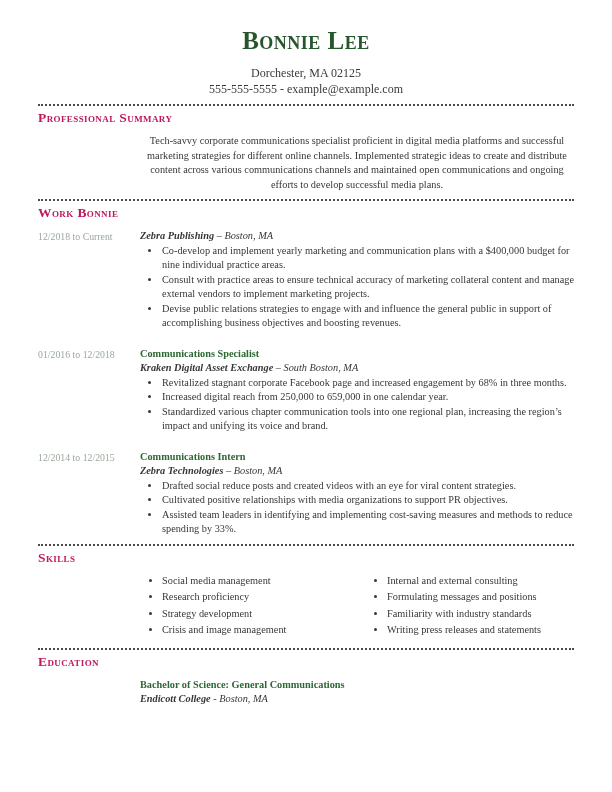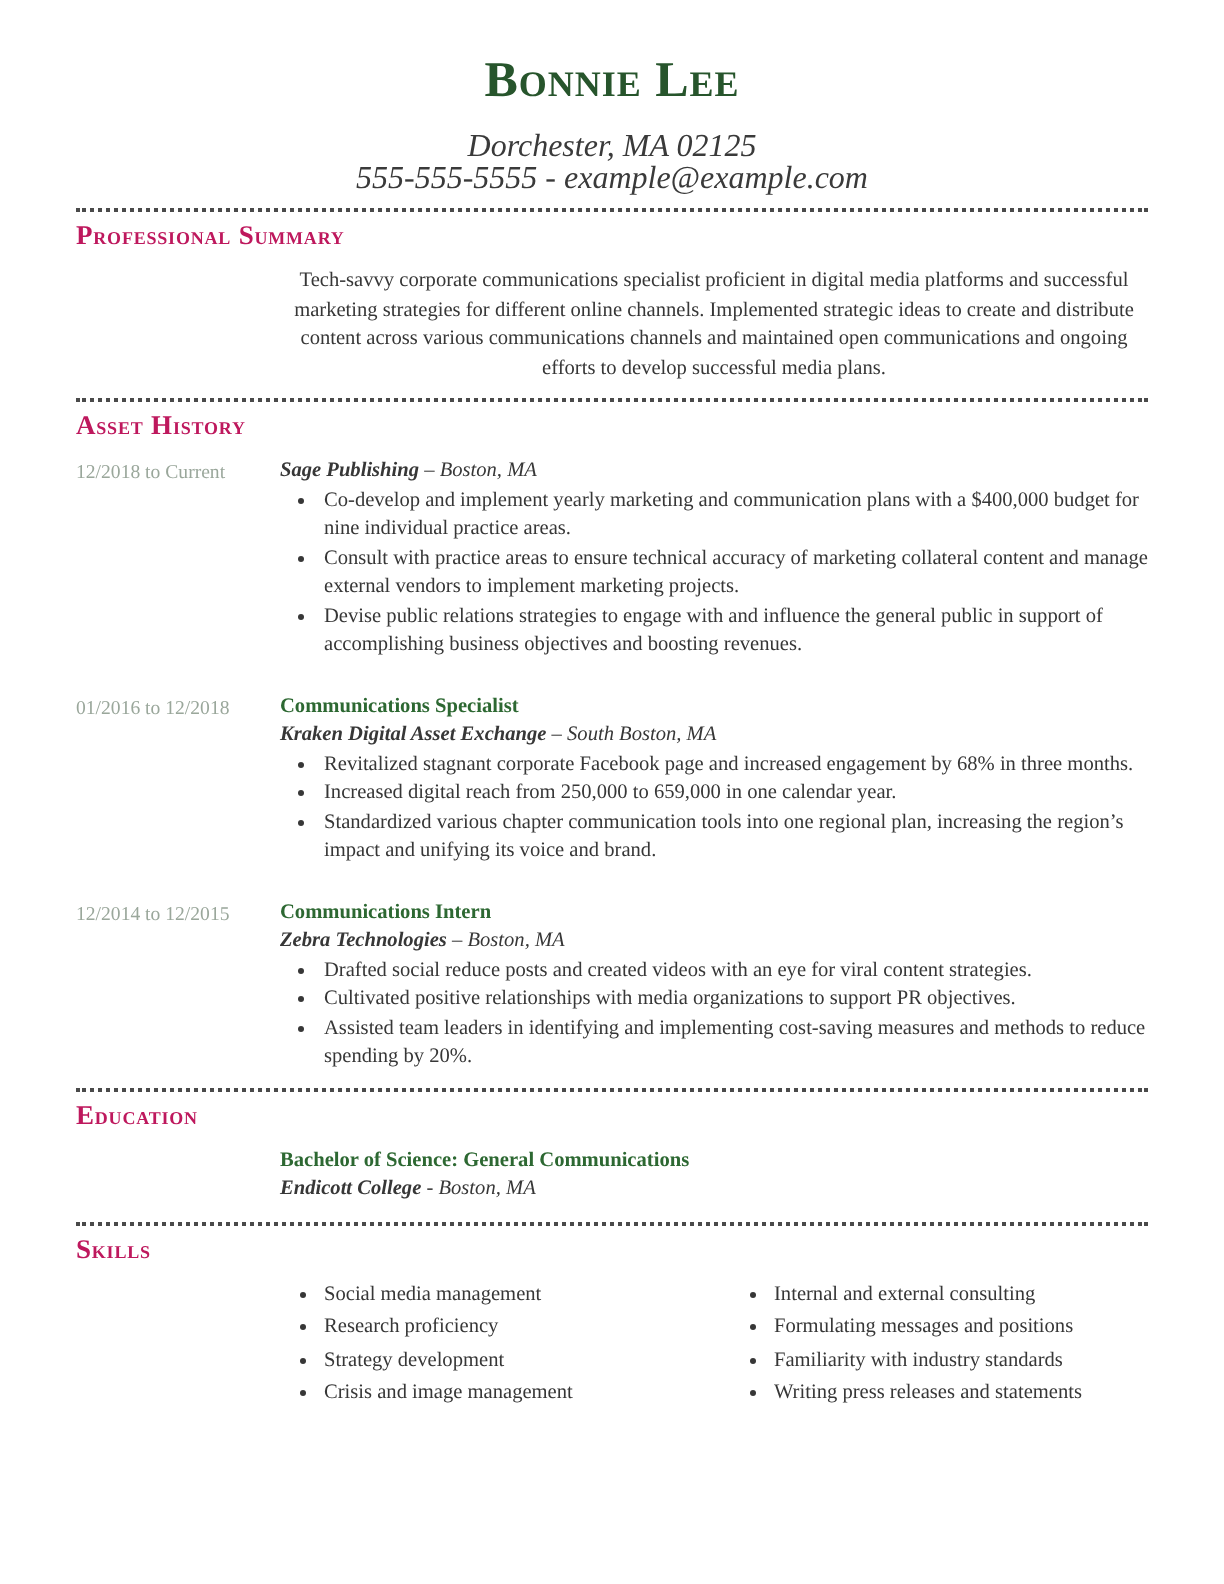--- a/index.html
+++ b/index.html
@@ -21,21 +21,21 @@
   .resume-header { text-align: center; }
   .candidate-name {
     font-variant: small-caps;
     font-weight: bold;
     font-size: 25px;
     line-height: 29px;
     letter-spacing: 0.5px;
     color: #27552c;
   }
   .contact-block { margin-top: 11px; }
-  .contact-line { font-size: 16px; line-height: 15.5px; color: #3a3a3a; font-style: italic; }
+  .contact-line { font-size: 12px; line-height: 15.5px; color: #3a3a3a; }
 
   
   .section {
     border-top: 2px dotted #4a4a4a;
     margin-top: 7px;
     padding-top: 3px;
   }
   .section-title {
     font-variant: small-caps;
     font-weight: bold;
@@ -97,27 +97,27 @@
       <div class="contact-line">555-555-5555 - example@example.com</div>
     </div>
   </div>
 
   <div class="section">
     <div class="section-title">Professional Summary</div>
     <div class="indent summary-text">Tech-savvy corporate communications specialist proficient in digital media platforms and successful marketing strategies for different online channels. Implemented strategic ideas to create and distribute content across various communications channels and maintained open communications and ongoing efforts to develop successful media plans.</div>
   </div>
 
   <div class="section">
-    <div class="section-title">Asset History</div>
+    <div class="section-title">Work Bonnie</div>
 
     <div class="job">
       <div class="job-dates">12/2018 to Current</div>
       <div>
         <div class="company-line">
-          <span class="company-name">Sage Publishing</span>
+          <span class="company-name">Zebra Publishing</span>
           <span>– Boston, MA</span>
         </div>
         <ul class="bullets">
           <li>Co-develop and implement yearly marketing and communication plans with a $400,000 budget for nine individual practice areas.</li>
           <li>Consult with practice areas to ensure technical accuracy of marketing collateral content and manage external vendors to implement marketing projects.</li>
           <li>Devise public relations strategies to engage with and influence the general public in support of accomplishing business objectives and boosting revenues.</li>
         </ul>
       </div>
     </div>
 
@@ -141,33 +141,22 @@
       <div class="job-dates">12/2014 to 12/2015</div>
       <div>
         <div class="job-title">Communications Intern</div>
         <div class="company-line">
           <span class="company-name">Zebra Technologies</span>
           <span>– Boston, MA</span>
         </div>
         <ul class="bullets">
           <li>Drafted social reduce posts and created videos with an eye for viral content strategies.</li>
           <li>Cultivated positive relationships with media organizations to support PR objectives.</li>
-          <li>Assisted team leaders in identifying and implementing cost-saving measures and methods to reduce spending by 20%.</li>
+          <li>Assisted team leaders in identifying and implementing cost-saving measures and methods to reduce spending by 33%.</li>
         </ul>
-      </div>
-    </div>
-  </div>
-
-  <div class="section">
-    <div class="section-title">Education</div>
-    <div class="indent edu-block">
-      <div class="degree">Bachelor of Science: General Communications</div>
-      <div class="company-line">
-        <span class="company-name">Endicott College</span>
-        <span>- Boston, MA</span>
       </div>
     </div>
   </div>
 
   <div class="section">
     <div class="section-title">Skills</div>
     <div class="indent skills-grid">
       <ul>
         <li>Social media management</li>
         <li>Research proficiency</li>
@@ -176,13 +165,24 @@
       </ul>
       <ul>
         <li>Internal and external consulting</li>
         <li>Formulating messages and positions</li>
         <li>Familiarity with industry standards</li>
         <li>Writing press releases and statements</li>
       </ul>
     </div>
   </div>
 
+  <div class="section">
+    <div class="section-title">Education</div>
+    <div class="indent edu-block">
+      <div class="degree">Bachelor of Science: General Communications</div>
+      <div class="company-line">
+        <span class="company-name">Endicott College</span>
+        <span>- Boston, MA</span>
+      </div>
+    </div>
+  </div>
+
 </div>
 
 </body></html>

